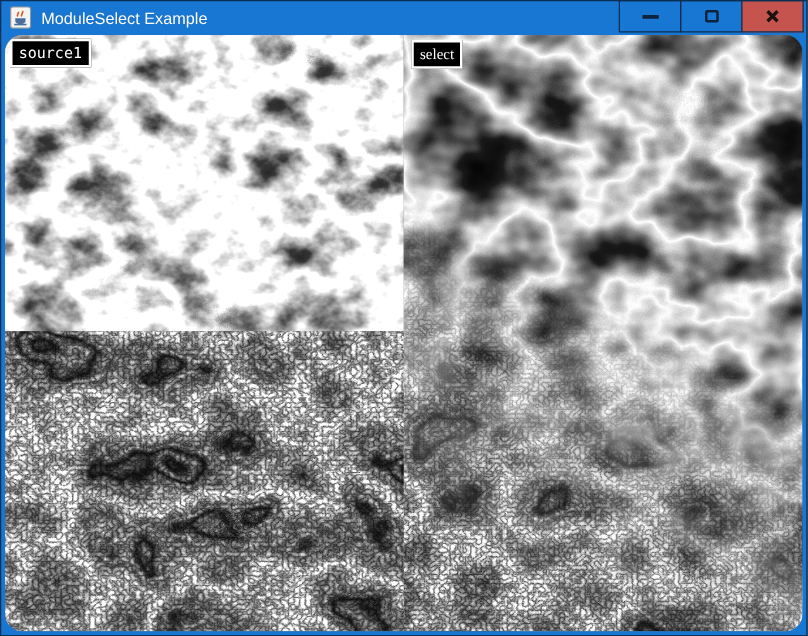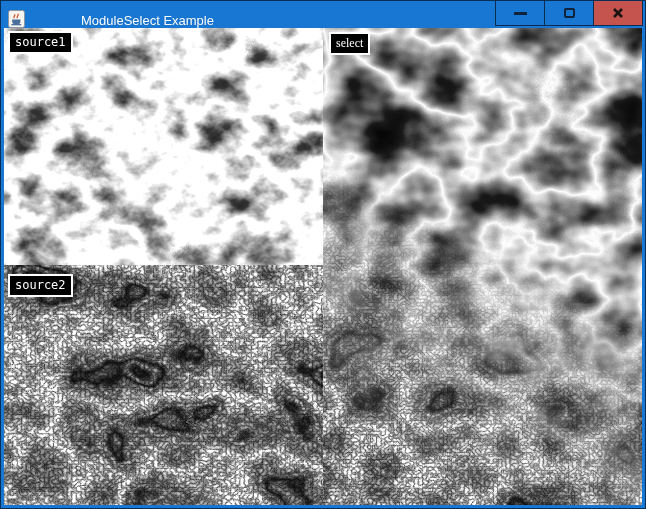--- a/index.html
+++ b/index.html
@@ -4,35 +4,35 @@
 <style>
   html,body{margin:0;padding:0;background:#2b2b2b;}
   .window{
     position:relative;width:646px;height:509px;
     background:#1877d3;overflow:hidden;
     font-family:"Liberation Sans",sans-serif;
   }
   .frame-edge{position:absolute;inset:0;border:1px solid #0a2f56;pointer-events:none;z-index:40;}
   
   .titlebar{position:absolute;left:1px;top:0;right:1px;height:28px;
-    display:flex;align-items:flex-end;background:#1877d3;z-index:20;gap:48px;}
+    display:flex;align-items:center;background:#1877d3;z-index:20;}
   .app-icon{width:17px;height:18px;margin-left:7px;flex:0 0 auto;}
   .win-title{color:#ffffff;font-size:13px;margin-left:8px;white-space:nowrap;
     text-shadow:0 0 1px rgba(0,0,0,.15);}
   .controls{position:absolute;top:0;right:2px;height:26px;display:flex;z-index:30;}
   .tb-btn{width:50px;height:26px;box-sizing:border-box;border:1px solid #0d2c4e;
     margin-left:-1px;display:flex;align-items:center;justify-content:center;
     background:transparent;cursor:pointer;}
   .tb-btn:first-child{margin-left:0;}
   .tb-btn.close{background:#c5544e;}
   .g-min{width:13px;height:3px;background:#0e223c;}
   .g-max{width:11px;height:10px;border:2px solid #0e223c;border-radius:2px;box-sizing:border-box;}
   
   .client{position:absolute;left:4px;top:28px;width:638px;height:477px;
-    background:#6e6e6e;overflow:hidden;}
+    background:#6e6e6e;overflow:hidden;border-radius:14px;}
   .tex{position:absolute;display:block;}
   .tex-source1{left:0;top:0;}
   .tex-select{left:319px;top:0;}
   .tex-source2{left:0;top:237px;}
   .tex svg{display:block;}
   
   .tag{position:absolute;background:#000000;color:#ffffff;border:2px solid #ffffff;
     font-family:"DejaVu Sans Mono",monospace;font-size:12px;line-height:14px;
     padding:2px 5px 3px 5px;letter-spacing:0;z-index:10;}
   .tag-source1{left:4px;top:3px;}
@@ -174,18 +174,17 @@
               <feFuncB type="linear" slope="1.2" intercept="0"></feFuncB>
             </feComponentTransfer>
           </filter>
         </defs>
         <rect width="319" height="240" fill="#808080" filter="url(#fsrc2)"></rect>
       </svg>
     </div>
 
     <div class="tag tag-source1">source1</div>
     <div class="tag tag-select">select</div>
-    <div class="tag tag-source2">source2</div>
 
   </div>
 
   <div class="frame-edge"></div>
 </div>
 
 </body></html>

